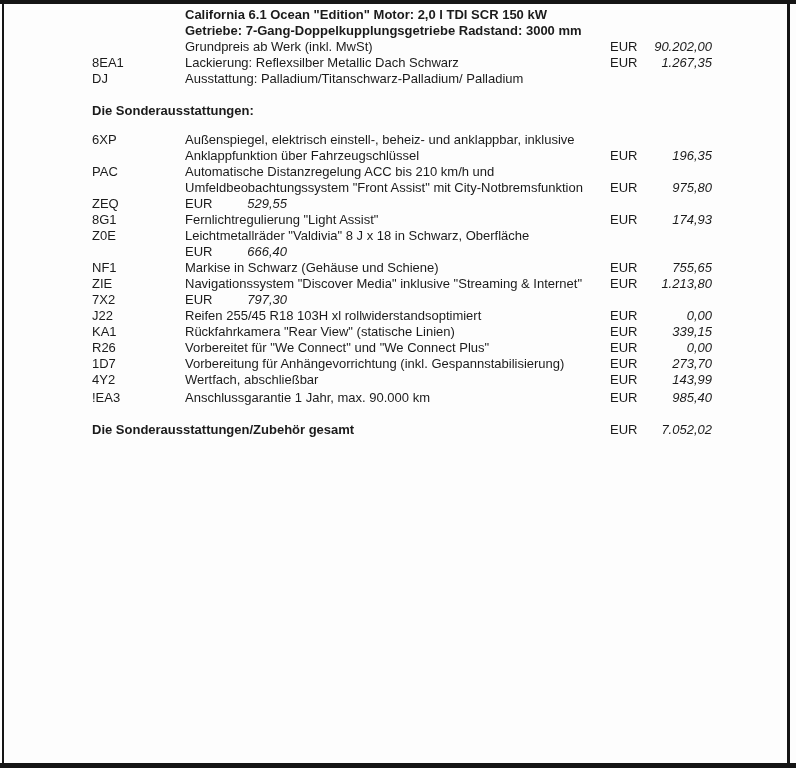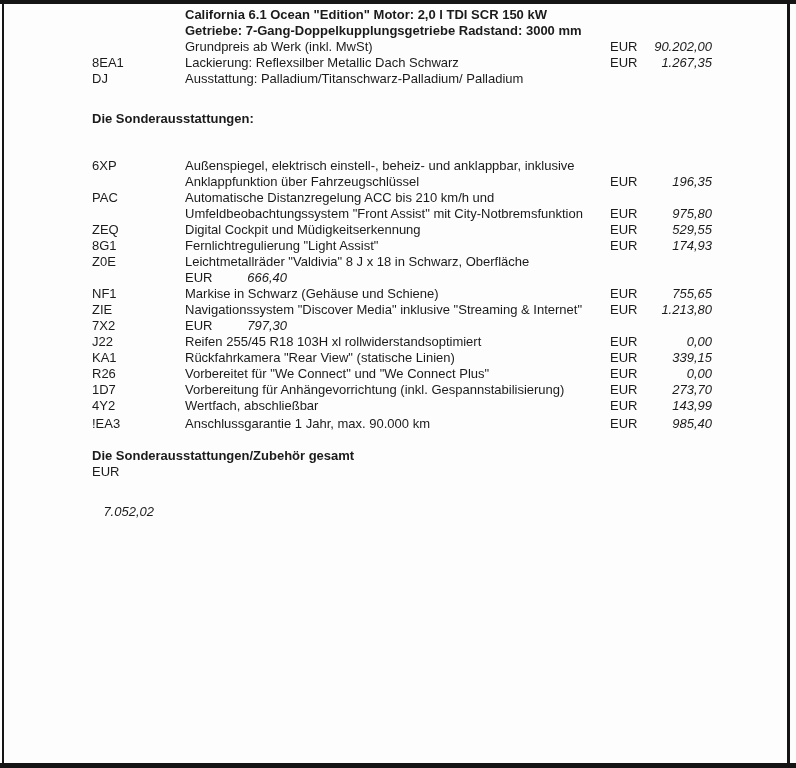--- a/index.html
+++ b/index.html
@@ -37,25 +37,25 @@
     white-space: nowrap;
   }
   .c-code { width: 93px; flex: 0 0 93px; }
   .c-desc { flex: 1 1 auto; overflow: visible; }
   .c-head { flex: 1 1 auto; overflow: visible; }
   .c-cur  { width: 40px; flex: 0 0 40px; }
   .c-amt  { width: 62px; flex: 0 0 62px; text-align: right; font-style: italic; }
 
   .bold { font-weight: bold; }
 
-  .mt-sec1 { margin-top: 24px; gap: 25px; }  
-  .mt-opts { margin-top: 31px; }  
+  .mt-sec1 { margin-top: 16px; gap: 25px; }  
+  .mt-opts { margin-top: 13px; }  
   .mt-sec2 { margin-top: 26px; }  
   .mt-acc  { margin-top: 2px; }  
-  .mt-tot  { margin-top: 16px; flex-direction: column; }  
+  .mt-tot  { margin-top: 16px; }  
 </style>
 </head>
 <body>
 
 <div class="page">
   <div class="edge-top"></div>
   <div class="edge-bottom"></div>
   <div class="edge-left"></div>
   <div class="edge-right"></div>
 
@@ -117,21 +117,20 @@
       <span class="c-amt"></span>
     </div>
     <div class="line">
       <span class="c-code"></span>
       <span class="c-desc">Umfeldbeobachtungssystem "Front Assist" mit City-Notbremsfunktion</span>
       <span class="c-cur">EUR</span>
       <span class="c-amt">975,80</span>
     </div>
     <div class="line">
       <span class="c-code">ZEQ</span>
-      <span class="c-desc">Digital Cockpit und Müdigkeitserkennung</span>
       <span class="c-cur">EUR</span>
       <span class="c-amt">529,55</span>
     </div>
     <div class="line">
       <span class="c-code">8G1</span>
       <span class="c-desc">Fernlichtregulierung "Light Assist"</span>
       <span class="c-cur">EUR</span>
       <span class="c-amt">174,93</span>
     </div>
     <div class="line">

